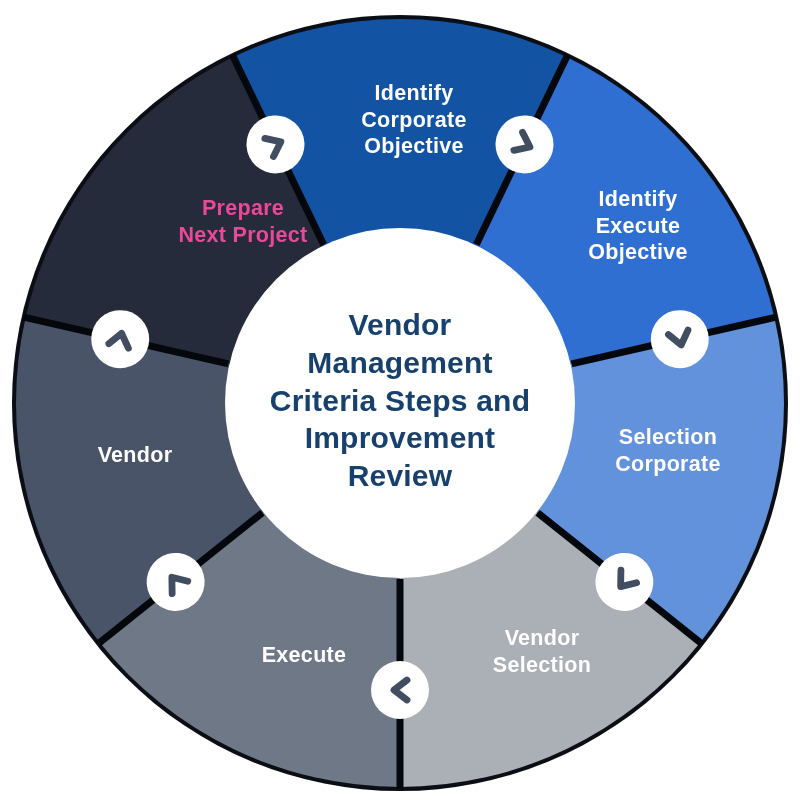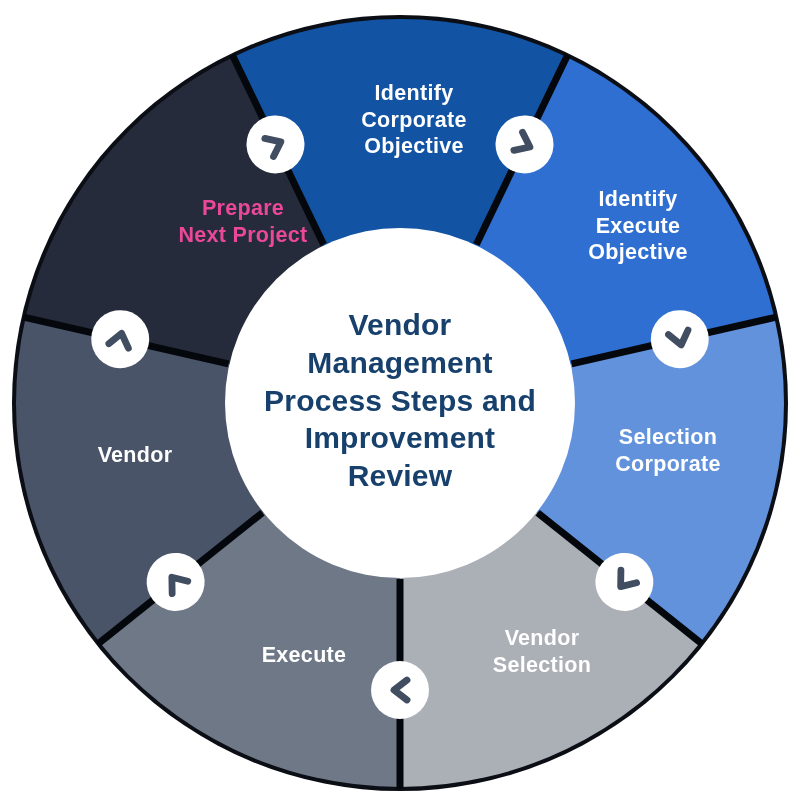--- a/index.html
+++ b/index.html
@@ -98,17 +98,17 @@
         <span>Vendor</span>
       </div>
       <div class="seg-label" style="left: 183px; top: 222px; color: #ec4899; margin-left: 46px;">
         <span>Prepare</span>
         <span>Next Project</span>
       </div>
     </div>
   <div class="center-title" id="centerTitle" style="color: rgb(23, 65, 108);">
       <span>Vendor</span>
       <span>Management</span>
-      <span>Process Steps and</span>
+      <span>Criteria Steps and</span>
       <span>Improvement</span>
       <span>Review</span>
     </div>
 </div>
 
 </body></html>

